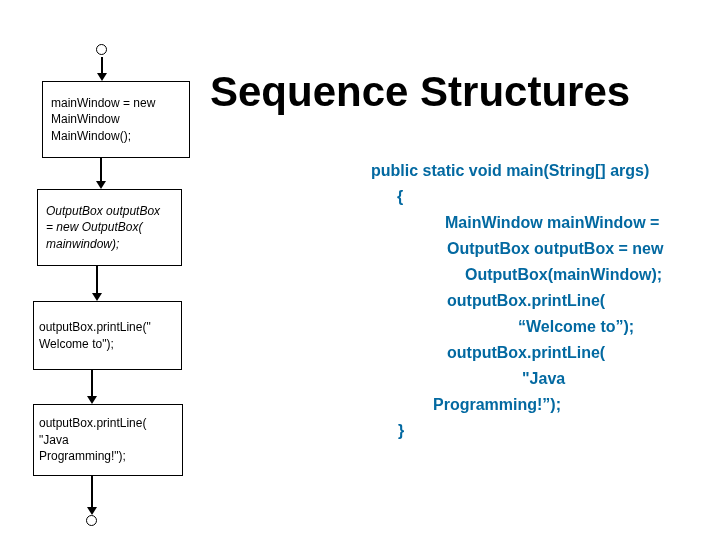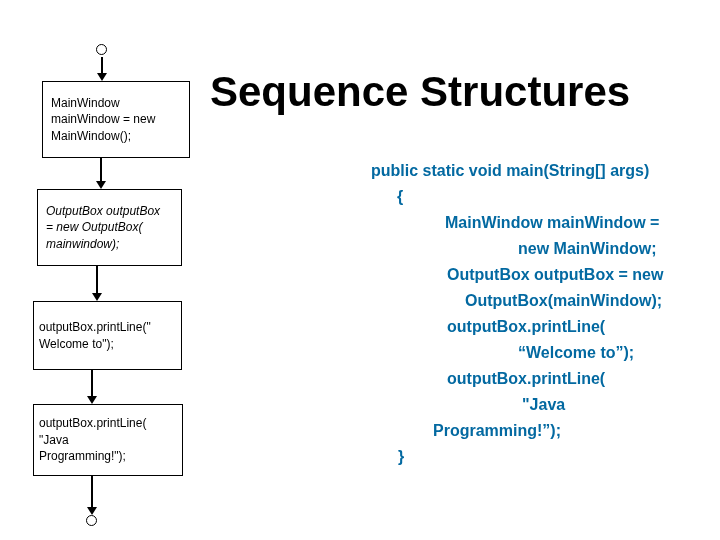--- a/index.html
+++ b/index.html
@@ -82,22 +82,22 @@
   <div class="slide-title">Sequence Structures</div>
 
   <div class="terminal start"></div>
 
   <div class="connector conn1">
     <div class="shaft"></div>
     <div class="head"></div>
   </div>
 
   <div class="fbox box1">
+    <div class="bline">mainWindow = new</div>
     <div class="bline">MainWindow</div>
-    <div class="bline">mainWindow = new</div>
     <div class="bline">MainWindow();</div>
   </div>
 
   <div class="connector conn2">
     <div class="shaft"></div>
     <div class="head"></div>
   </div>
 
   <div class="fbox box2">
     <div class="bline">OutputBox outputBox</div>
@@ -130,21 +130,20 @@
     <div class="shaft"></div>
     <div class="head"></div>
   </div>
 
   <div class="terminal end"></div>
 
   <div class="code">
     <div class="cline c0">public static void main(String[] args)</div>
     <div class="cline c1">{</div>
     <div class="cline c2">MainWindow mainWindow =</div>
-    <div class="cline c3">new MainWindow;</div>
     <div class="cline c4">OutputBox outputBox = new</div>
     <div class="cline c5">OutputBox(mainWindow);</div>
     <div class="cline c6">outputBox.printLine(</div>
     <div class="cline c7">“Welcome to”);</div>
     <div class="cline c8">outputBox.printLine(</div>
     <div class="cline c9">"Java</div>
     <div class="cline c10">Programming!”);</div>
     <div class="cline c11">}</div>
   </div>
 

